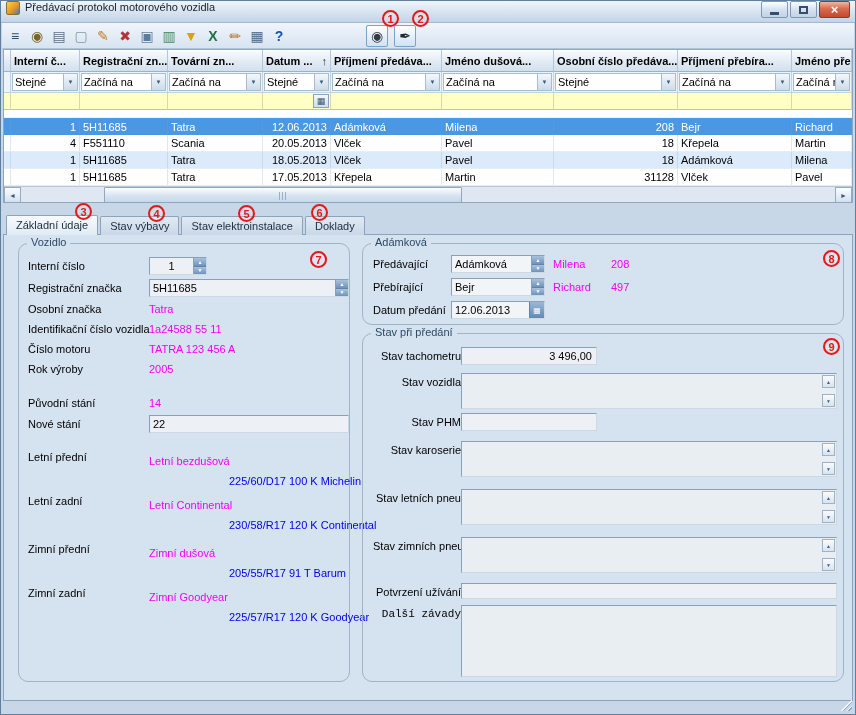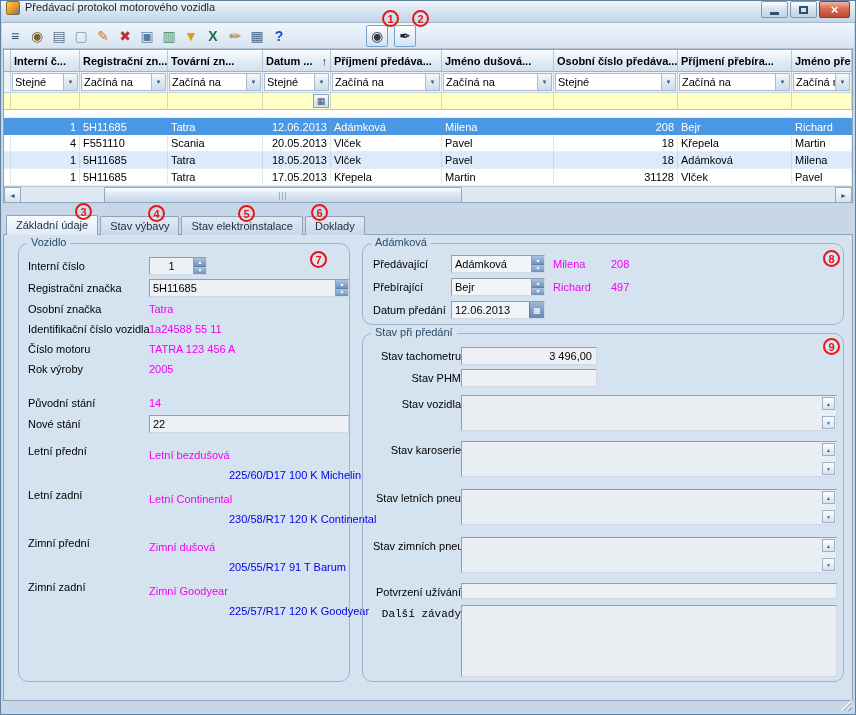--- a/index.html
+++ b/index.html
@@ -418,21 +418,21 @@
           <div class="vrow magenta" style="margin-top: 14px;">
             <div class="vlabel">Původní stání</div>
             <span class="mg">14</span>
           </div>
           <div class="vrow input">
             <div class="vlabel">Nové stání</div>
             <div class="fld" style="width: 204px;">
               <span>22</span>
             </div>
           </div>
-          <div class="vrow tyre" style="margin-top: 8px; justify-content: space-between;">
+          <div class="vrow tyre" style="margin-top: 14px; justify-content: space-between;">
             <div class="vlabel">Letní přední</div>
             <div class="tyrelines">
               <div class="l1">
                 <span class="mg">Letní bezdušová</span>
               </div>
               <div class="l2">
                 <span class="bl">225/60/D17 100 K Michelin</span>
               </div>
             </div>
           </div>
@@ -509,30 +509,30 @@
     </div>
     <div class="group" id="g-condition">
       <div class="gtitle">Stav při předání</div>
       <div id="cfields">
           <div class="crow" style="margin-top: 0px;">
             <div class="clabel">Stav tachometru</div>
             <div class="fld cnum">
               <span>3 496,00</span>
             </div>
           </div>
-          <div class="crow" style="margin-top: 4px;">
-            <div class="clabel">Stav PHM</div>
-            <div class="fld cnum"></div>
-          </div>
           <div class="crow" style="margin-top: 8px;">
             <div class="clabel">Stav vozidla</div>
             <div class="ta ta36">
               <div class="sbu">▲</div>
               <div class="sbd">▼</div>
             </div>
+          </div>
+          <div class="crow" style="margin-top: 4px;">
+            <div class="clabel">Stav PHM</div>
+            <div class="fld cnum"></div>
           </div>
           <div class="crow" style="margin-top: 10px;">
             <div class="clabel">Stav karoserie</div>
             <div class="ta ta36">
               <div class="sbu">▲</div>
               <div class="sbd">▼</div>
             </div>
           </div>
           <div class="crow" style="margin-top: 12px;">
             <div class="clabel">Stav letních pneu</div>

